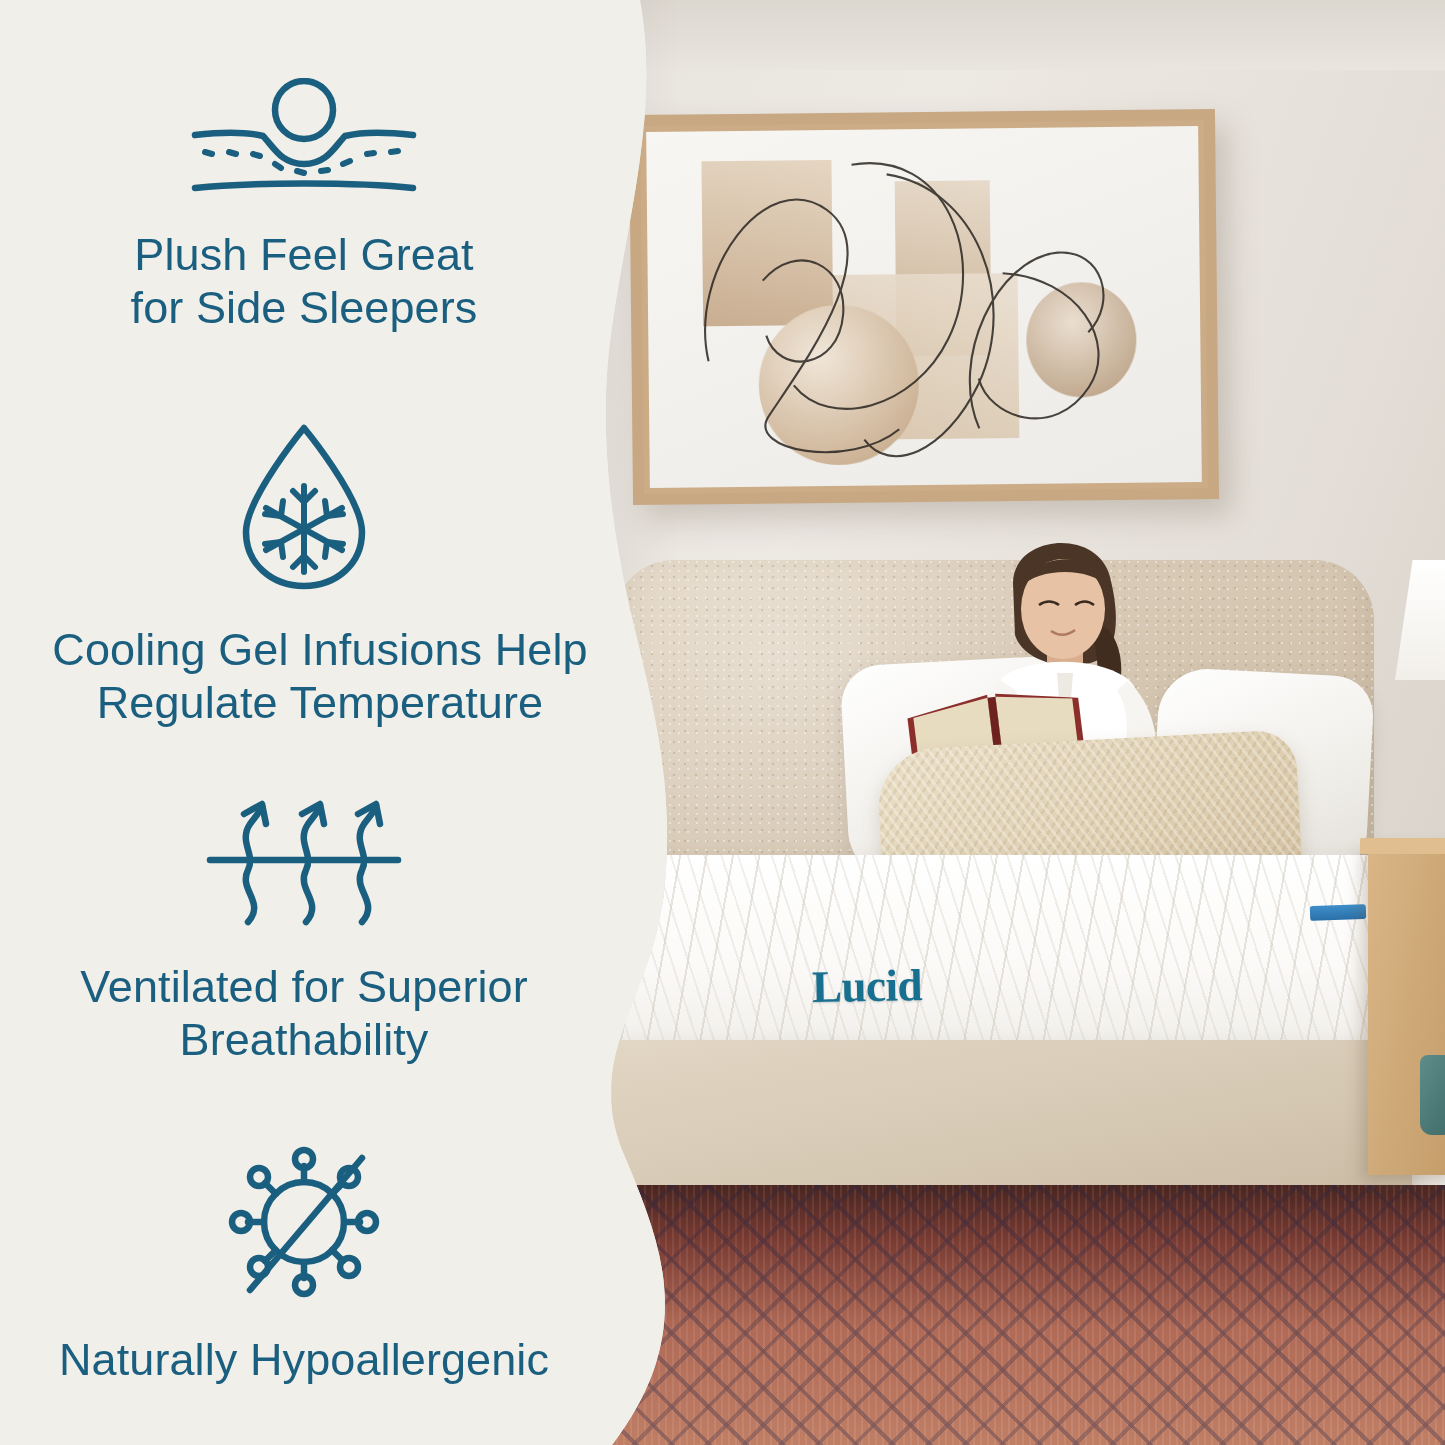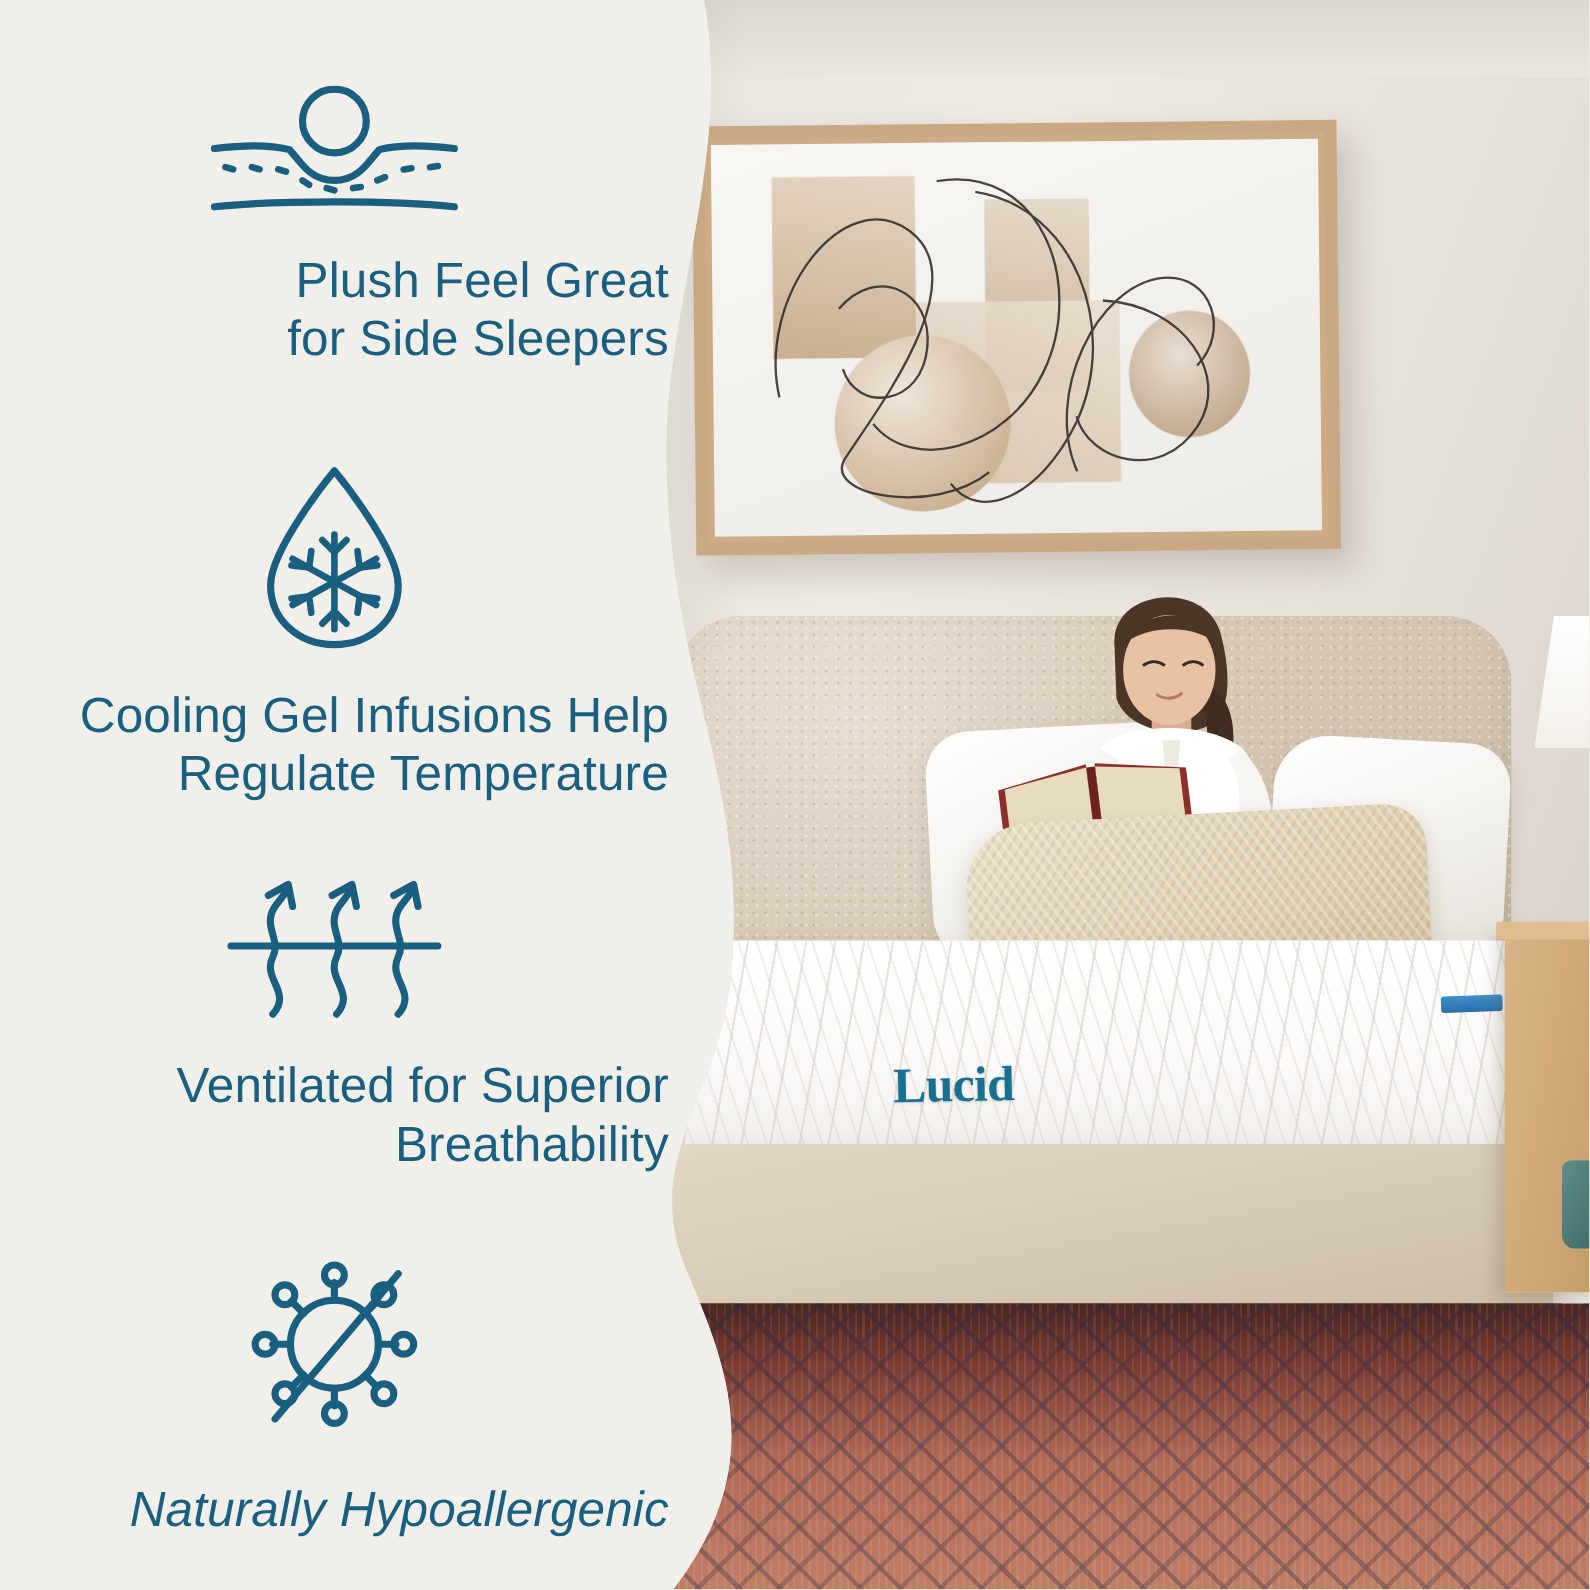--- a/index.html
+++ b/index.html
@@ -101,28 +101,28 @@
   #ns-top{position:absolute;left:1360px;top:838px;width:100px;height:16px;background:#E0BE90;border-radius:2px;}
   #lamp{position:absolute;left:1395px;top:560px;width:80px;height:120px;
     background:linear-gradient(180deg,#FFFFFF,#F2EFE9);clip-path:polygon(22% 0,78% 0,100% 100%,0 100%);}
   #vase{position:absolute;left:1420px;top:1055px;width:34px;height:80px;border-radius:8px 8px 12px 12px;
     background:linear-gradient(120deg,#5E8D89,#3F6B68);}
 
   
   #panel{position:absolute;left:0;top:0;width:690px;height:1445px;
     background:#F1EFEA;
     clip-path:path("M 0 0 L 640 0 C 660 110 628 215 613 320 C 600 400 604 490 628 600 C 648 690 678 780 663 900 C 650 1000 585 1055 622 1150 C 660 1240 700 1330 612 1445 L 0 1445 Z");}
-  .feature{position:absolute;left:0;width:608px;text-align:right;}
+  .feature{position:absolute;left:0;width:608px;text-align:center;}
   .f-icon{display:block;margin:0 auto;}
   .f-text{color:#1A5F7F;font-size:45px;line-height:1.18;letter-spacing:.1px;white-space:pre-line;}
   #f1{top:78px;} #f2{top:420px;} #f3{top:790px;} #f4{top:1140px;}
   #f1 .f-text{margin-top:32px;}
   #f2 .f-text{margin-top:28px;padding-left:32px;}
   #f3 .f-text{margin-top:30px;}
-  #f4 .f-text{margin-top:40px;font-style:italic;}
+  #f4 .f-text{margin-top:28px;}
 </style>
 </head>
 <body>
 
 <div id="stage">
 
   <div id="photo">
     <div class="photo-inner">
 
       <div class="wall"></div>

